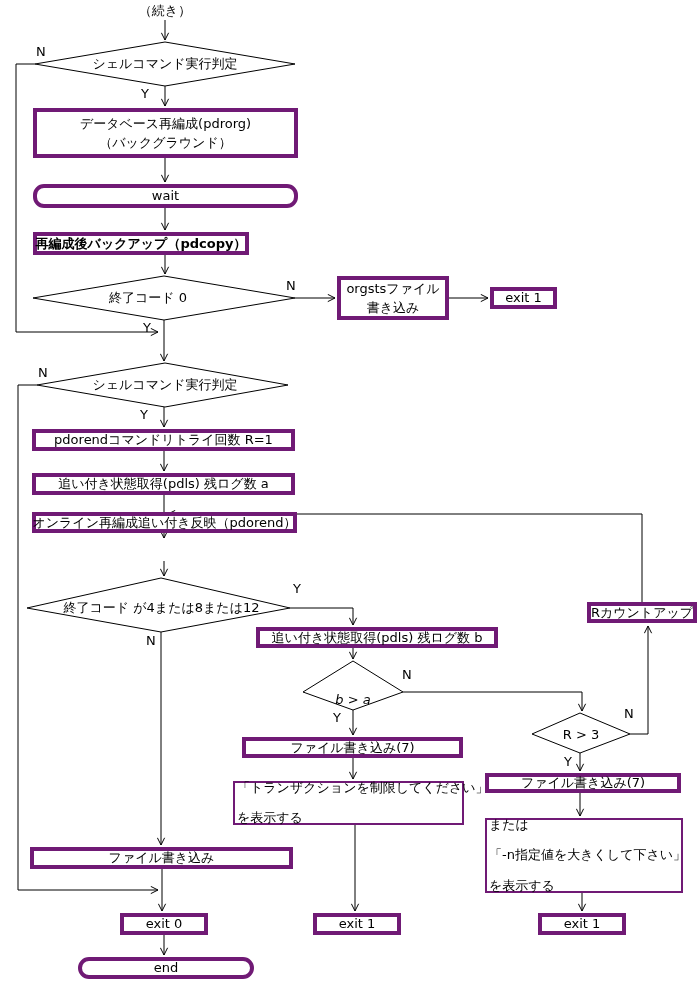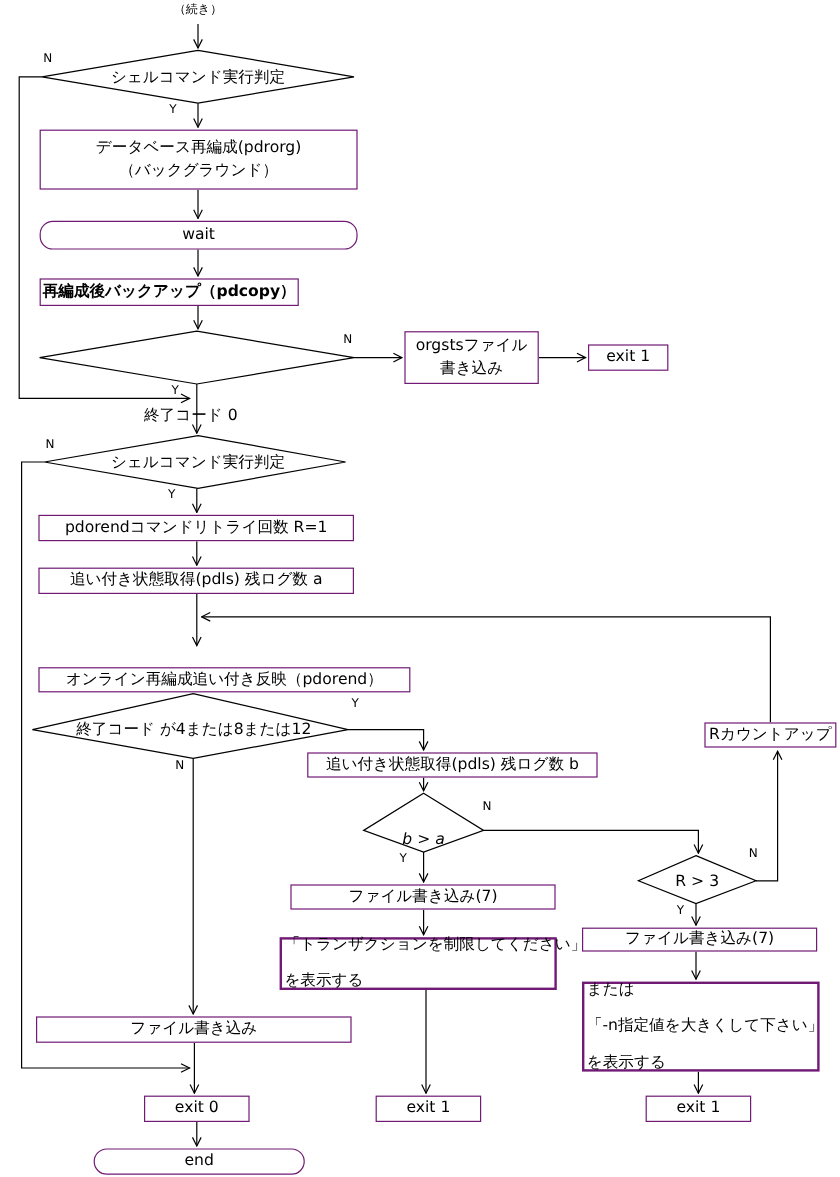--- a/index.html
+++ b/index.html
@@ -4,32 +4,32 @@
 <style>
   html,body{margin:0;padding:0;background:#ffffff;}
   #canvas{
     position:relative;width:700px;height:981px;background:#ffffff;
     font-family:"DejaVu Sans","Liberation Sans",sans-serif;
     color:#000;overflow:hidden;
   }
   #wires{position:absolute;left:0;top:0;width:700px;height:981px;}
   .node{
     position:absolute;box-sizing:border-box;background:#fff;
-    border:1px solid #701a75;display:flex;flex-direction:column;
+    border:4px solid #701a75;display:flex;flex-direction:column;
     align-items:center;justify-content:center;text-align:center;
     font-size:13px;line-height:1.5;white-space:nowrap;
   }
   .node.bold{border-width:2px;align-items:flex-start;text-align:left;
     justify-content:center;padding:1px 2px;line-height:1.42;gap:12px;}
   .node.terminator{border-radius:11px;}
   .dtext{
     position:absolute;display:flex;align-items:center;justify-content:center;
     font-size:13px;white-space:nowrap;background:transparent;
   }
-  .lbl{position:absolute;font-size:10px;line-height:1;background:transparent;}
+  .lbl{position:absolute;font-size:13px;line-height:1;background:transparent;}
 </style>
 </head>
 <body>
 
 <div id="canvas">
 
   <svg id="wires" viewBox="0 0 700 981" xmlns="http://www.w3.org/2000/svg">
     <defs>
       <marker id="arrow" viewBox="0 0 10 10" refX="9" refY="5" markerWidth="9" markerHeight="9" orient="auto-start-reverse">
         <path d="M1,1 L9,5 L1,9" fill="none" stroke="#000" stroke-width="1.1"></path>
@@ -73,21 +73,21 @@
       <polygon points="165,363 288,385 165,407 37,385"></polygon>
       <polygon points="161,578 290,608 161,632 27,608"></polygon>
       <polygon points="353,661 403,692 353,710 303,692"></polygon>
       <polygon points="580,713 630,734 580,753 532,734"></polygon>
     </g>
   </svg>
 
   <div class="lbl" style="left:125px;top:4px;width:80px;text-align:center;">（続き）</div>
 
   <div class="dtext" style="left:65px;top:53px;width:200px;height:22px;">シェルコマンド実行判定</div>
-  <div class="dtext" style="left:59px;top:287px;width:200px;height:22px;margin-top:48px;">終了コード 0</div>
+  <div class="dtext" style="left:48px;top:287px;width:200px;height:22px;">終了コード 0</div>
   <div class="dtext" style="left:65px;top:374px;width:200px;height:22px;">シェルコマンド実行判定</div>
   <div class="dtext" style="left:38px;top:597px;width:247px;height:22px;">終了コード が4または8または12</div>
   <div class="dtext" style="left:303px;top:688px;width:100px;height:22px;font-style:italic;">b &gt; a</div>
   <div class="dtext" style="left:532px;top:723px;width:98px;height:22px;">R &gt; 3</div>
 
   <div class="node" style="left:33px;top:108px;width:265px;height:50px;">
     <div>データベース再編成(pdrorg)</div>
     <div>（バックグラウンド）</div>
   </div>
 
@@ -99,21 +99,21 @@
     <div>orgstsファイル</div>
     <div>書き込み</div>
   </div>
 
   <div class="node" style="left:490px;top:287px;width:67px;height:22px;">exit 1</div>
 
   <div class="node" style="left:32px;top:429px;width:263px;height:22px;">pdorendコマンドリトライ回数 R=1</div>
 
   <div class="node" style="left:32px;top:473px;width:263px;height:22px;">追い付き状態取得(pdls) 残ログ数 a</div>
 
-  <div class="node" style="left:32px;top:556px;width:310px;height:21px;">オンライン再編成追い付き反映（pdorend）</div>
+  <div class="node" style="left:32px;top:512px;width:265px;height:21px;">オンライン再編成追い付き反映（pdorend）</div>
 
   <div class="node" style="left:256px;top:627px;width:242px;height:21px;">追い付き状態取得(pdls) 残ログ数 b</div>
 
   <div class="node" style="left:587px;top:602px;width:110px;height:21px;">Rカウントアップ</div>
 
   <div class="node" style="left:242px;top:737px;width:221px;height:21px;">ファイル書き込み(7)</div>
 
   <div class="node bold" style="left:233px;top:781px;width:231px;height:44px;">
     <div>「トランザクションを制限してください」</div>
     <div>を表示する</div>

